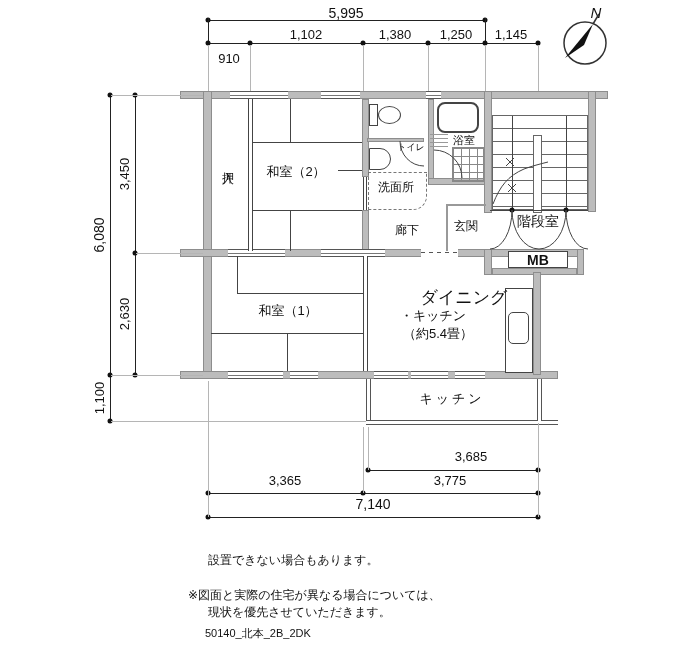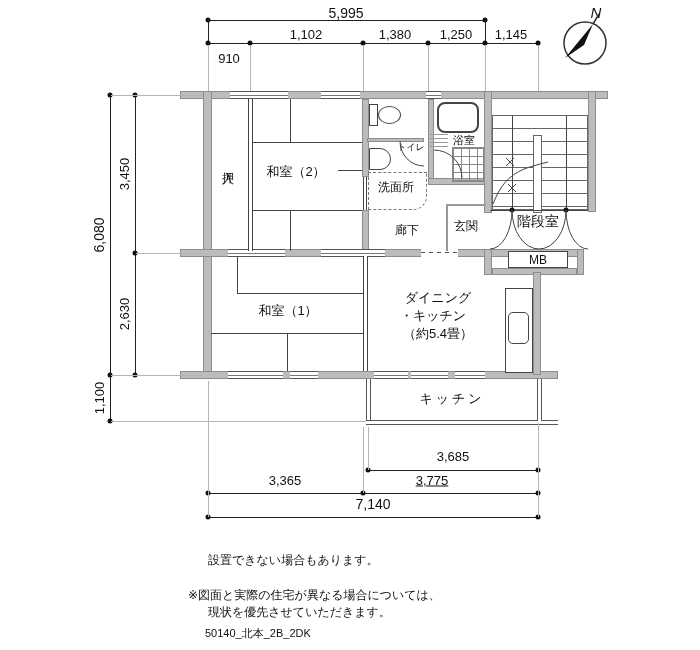--- a/index.html
+++ b/index.html
@@ -111,23 +111,23 @@
   <div class="rail-v" style="left:537px;top:379px;height:42px;"></div>
 
   <div class="lbl vtext" style="left:228px;top:162px;font-size:12px;">押入</div>
   <div class="lbl" style="left:296px;top:171px;font-size:13px;">和室（2）</div>
   <div class="lbl" style="left:411px;top:147px;font-size:9px;">トイレ</div>
   <div class="lbl" style="left:464px;top:140px;font-size:11px;background:#fff;">浴室</div>
   <div class="lbl" style="left:396px;top:187px;font-size:12px;background:#fff;">洗面所</div>
   <div class="lbl" style="left:407px;top:230px;font-size:12px;">廊下</div>
   <div class="lbl" style="left:466px;top:226px;font-size:12px;">玄関</div>
   <div class="lbl" style="left:538px;top:221px;font-size:14px;">階段室</div>
-  <div class="lbl" style="left:538px;top:260px;font-size:12px;">MB</div>
+  <div class="lbl" style="left:538px;top:260px;font-size:14px;font-weight:bold;">MB</div>
   <div class="lbl" style="left:288px;top:310px;font-size:13px;">和室（1）</div>
-  <div class="lbl" style="left:438px;top:297px;font-size:13px;">ダイニング</div>
+  <div class="lbl" style="left:464px;top:297px;font-size:17px;">ダイニング</div>
   <div class="lbl" style="left:433px;top:315px;font-size:13px;">・キッチン</div>
   <div class="lbl" style="left:438px;top:333px;font-size:13px;">（約5.4畳）</div>
   <div class="lbl" style="left:452px;top:398px;font-size:13px;letter-spacing:3px;">キッチン</div>
 
   <div class="dimlbl" style="left:346px;top:13px;font-size:14px;">5,995</div>
   <div class="dim" style="left:208px;top:20px;width:277px;height:1px;"></div>
   <div class="dot" style="left:208px;top:20px;"></div>
   <div class="dot" style="left:485px;top:20px;"></div>
   <div class="dim" style="left:208px;top:18px;width:1px;height:25px;"></div>
   <div class="dim" style="left:485px;top:18px;width:1px;height:25px;"></div>
@@ -161,26 +161,26 @@
   <div class="dot" style="left:110px;top:375px;"></div>
   <div class="dot" style="left:110px;top:421px;"></div>
   <div class="dot" style="left:135px;top:95px;"></div>
   <div class="dot" style="left:135px;top:253px;"></div>
   <div class="dot" style="left:135px;top:375px;"></div>
   <div class="ext" style="left:111px;top:95px;width:92px;height:1px;"></div>
   <div class="ext" style="left:136px;top:253px;width:67px;height:1px;"></div>
   <div class="ext" style="left:111px;top:375px;width:92px;height:1px;"></div>
   <div class="ext" style="left:111px;top:421px;width:255px;height:1px;"></div>
 
-  <div class="dimlbl" style="left:453px;top:456px;">3,685</div>
+  <div class="dimlbl" style="left:471px;top:456px;">3,685</div>
   <div class="dim" style="left:368px;top:470px;width:170px;height:1px;"></div>
   <div class="dot" style="left:368px;top:470px;"></div>
   <div class="dot" style="left:538px;top:470px;"></div>
   <div class="dimlbl" style="left:285px;top:480px;">3,365</div>
-  <div class="dimlbl" style="left:432px;top:480px;text-decoration:underline;">3,775</div>
+  <div class="dimlbl" style="left:450px;top:480px;">3,775</div>
   <div class="dim" style="left:208px;top:493px;width:330px;height:1px;"></div>
   <div class="dot" style="left:208px;top:493px;"></div>
   <div class="dot" style="left:363px;top:493px;"></div>
   <div class="dot" style="left:538px;top:493px;"></div>
   <div class="dimlbl" style="left:373px;top:504px;font-size:14px;">7,140</div>
   <div class="dim" style="left:208px;top:517px;width:330px;height:1px;"></div>
   <div class="dot" style="left:208px;top:517px;"></div>
   <div class="dot" style="left:538px;top:517px;"></div>
   <div class="ext" style="left:208px;top:381px;width:1px;height:136px;"></div>
   <div class="ext" style="left:363px;top:427px;width:1px;height:66px;"></div>

